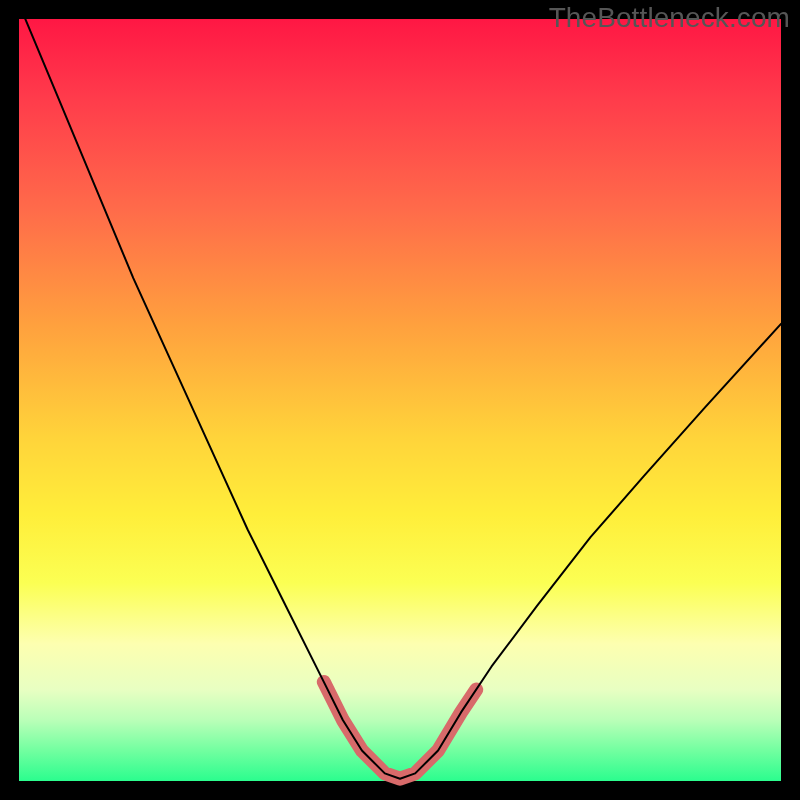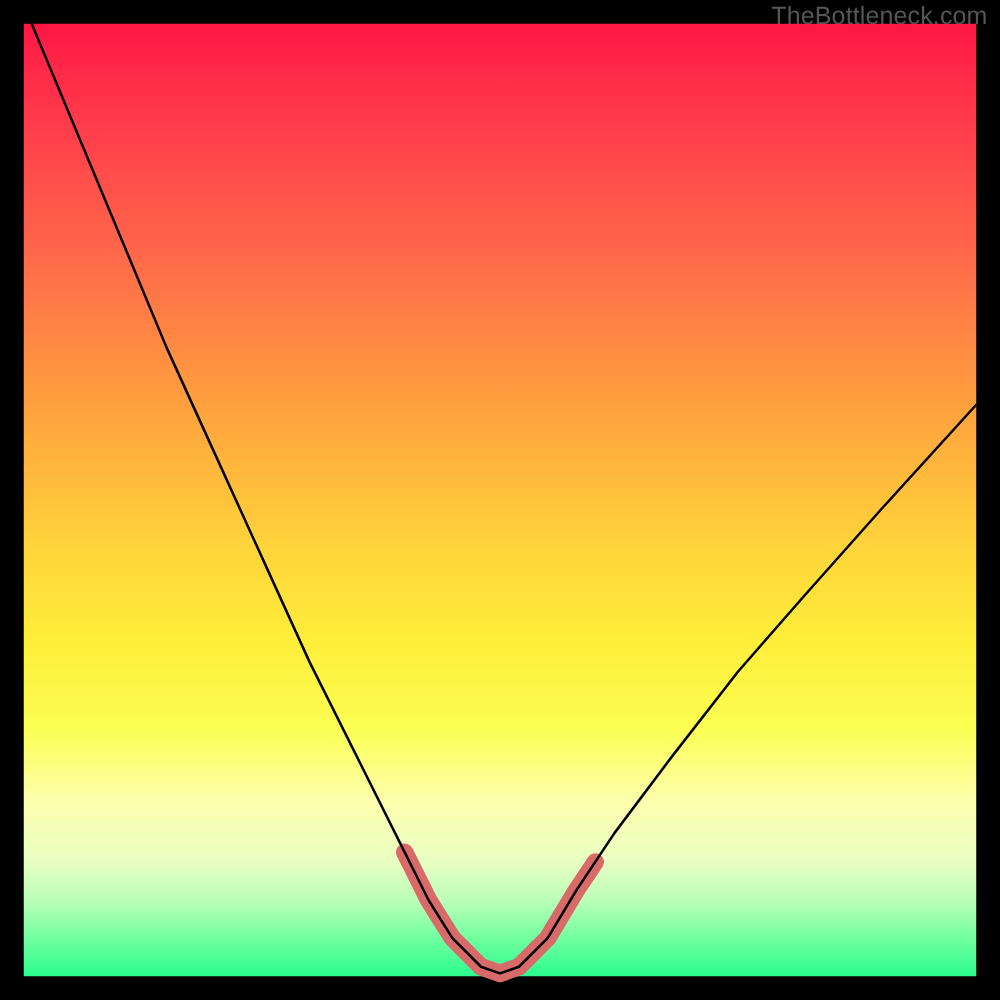--- a/index.html
+++ b/index.html
@@ -29,21 +29,21 @@
       #e8ffc2 88%,
       #baffb8 92%,
       #72ffa0 96%,
       #2bfd8e 100%);
   }
   .watermark {
     position: absolute;
     top: 2px;
     right: 10px;
     color: #565656;
-    font-size: 20px;
+    font-size: 28px;
     font-weight: 500;
     letter-spacing: 0.1px;
   }
   svg.plot {
     position: absolute;
     top: 0;
     left: 0;
     width: 762px;
     height: 762px;
     overflow: visible;

